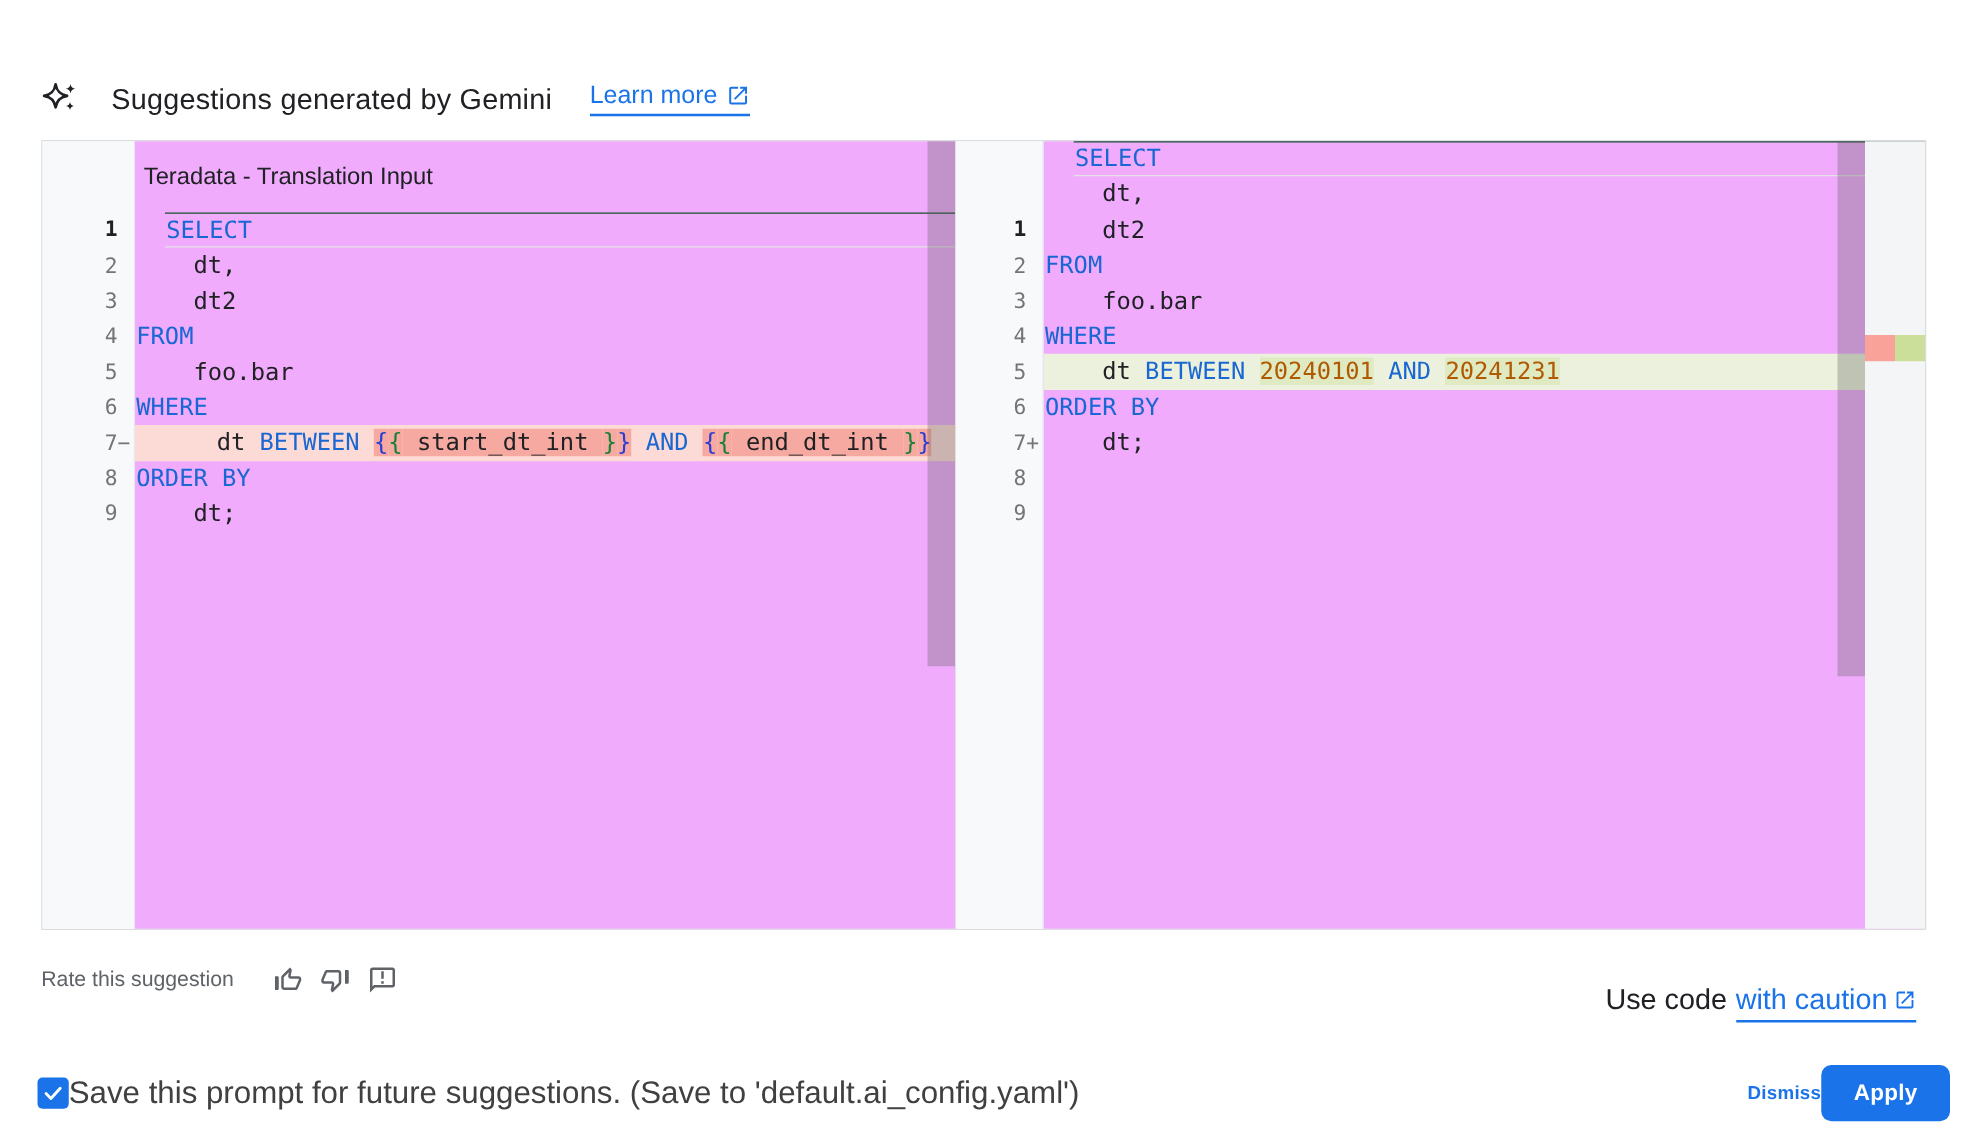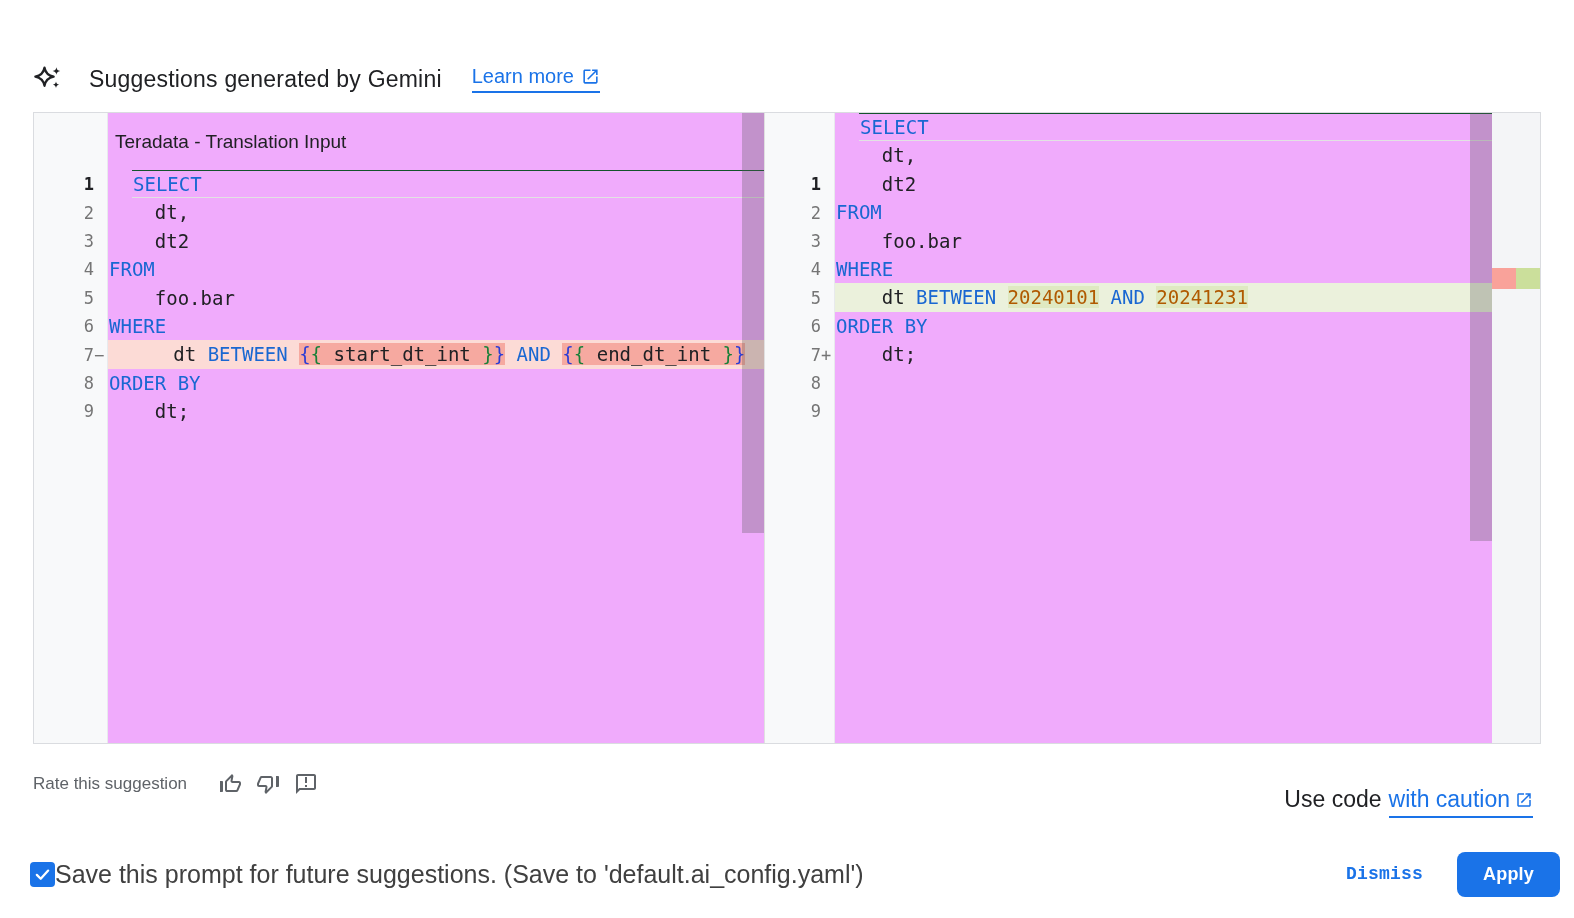--- a/index.html
+++ b/index.html
@@ -79,21 +79,21 @@
     display:inline-flex; align-items:center; gap:5px;
   }
   .caution-link .ext-icon { width:18px; height:18px; align-self:center; }
 
   
   .bottom-bar { position:absolute; left:30px; right:14px; top:849px; height:50px; display:flex; align-items:center; }
   .checkbox { width:25px; height:25px; border-radius:4px; background:var(--accent-blue); display:flex; align-items:center; justify-content:center; cursor:pointer; flex:0 0 auto; }
   .checkbox svg { width:17px; height:17px; }
   .save-label { margin-left:0; font-size:25px; color:#404040; }
   .bar-spacer { flex:1; }
-  .dismiss-btn { background:none; border:none; color:var(--accent-blue); font-size:18px; font-weight:bold; font-family:Liberation Mono, monospace; margin-right:34px; cursor:pointer; letter-spacing:.2px; }
+  .dismiss-btn { background:none; border:none; color:var(--accent-blue); font-size:15px; font-weight:bold; font-family:Liberation Sans, sans-serif; cursor:pointer; letter-spacing:.2px; }
   .apply-btn { background:var(--accent-blue); color:#fff; border:none; border-radius:8px; font-size:18px; font-weight:bold; font-family:"Liberation Sans",sans-serif; padding:12px 26px; cursor:pointer; letter-spacing:.2px; }
 </style>
 </head>
 <body>
 
 <div class="header-row">
   <svg class="spark" viewBox="0 0 30 30">
     <path d="M11.5 3.5 C12.5 9.2 15 11.7 20.7 12.7 C15 13.7 12.5 16.2 11.5 21.9 C10.5 16.2 8 13.7 2.3 12.7 C8 11.7 10.5 9.2 11.5 3.5 Z" fill="none" stroke="#202124" stroke-width="2.2" stroke-linejoin="round"></path>
     <path d="M23.4 3.2 C23.8 5.6 24.8 6.6 27.2 7 C24.8 7.4 23.8 8.4 23.4 10.8 C23 8.4 22 7.4 19.6 7 C22 6.6 23 5.6 23.4 3.2 Z" fill="#202124"></path>
     <path d="M23 17.6 C23.35 19.6 24.2 20.45 26.2 20.8 C24.2 21.15 23.35 22 23 24 C22.65 22 21.8 21.15 19.8 20.8 C21.8 20.45 22.65 19.6 23 17.6 Z" fill="#202124"></path>

